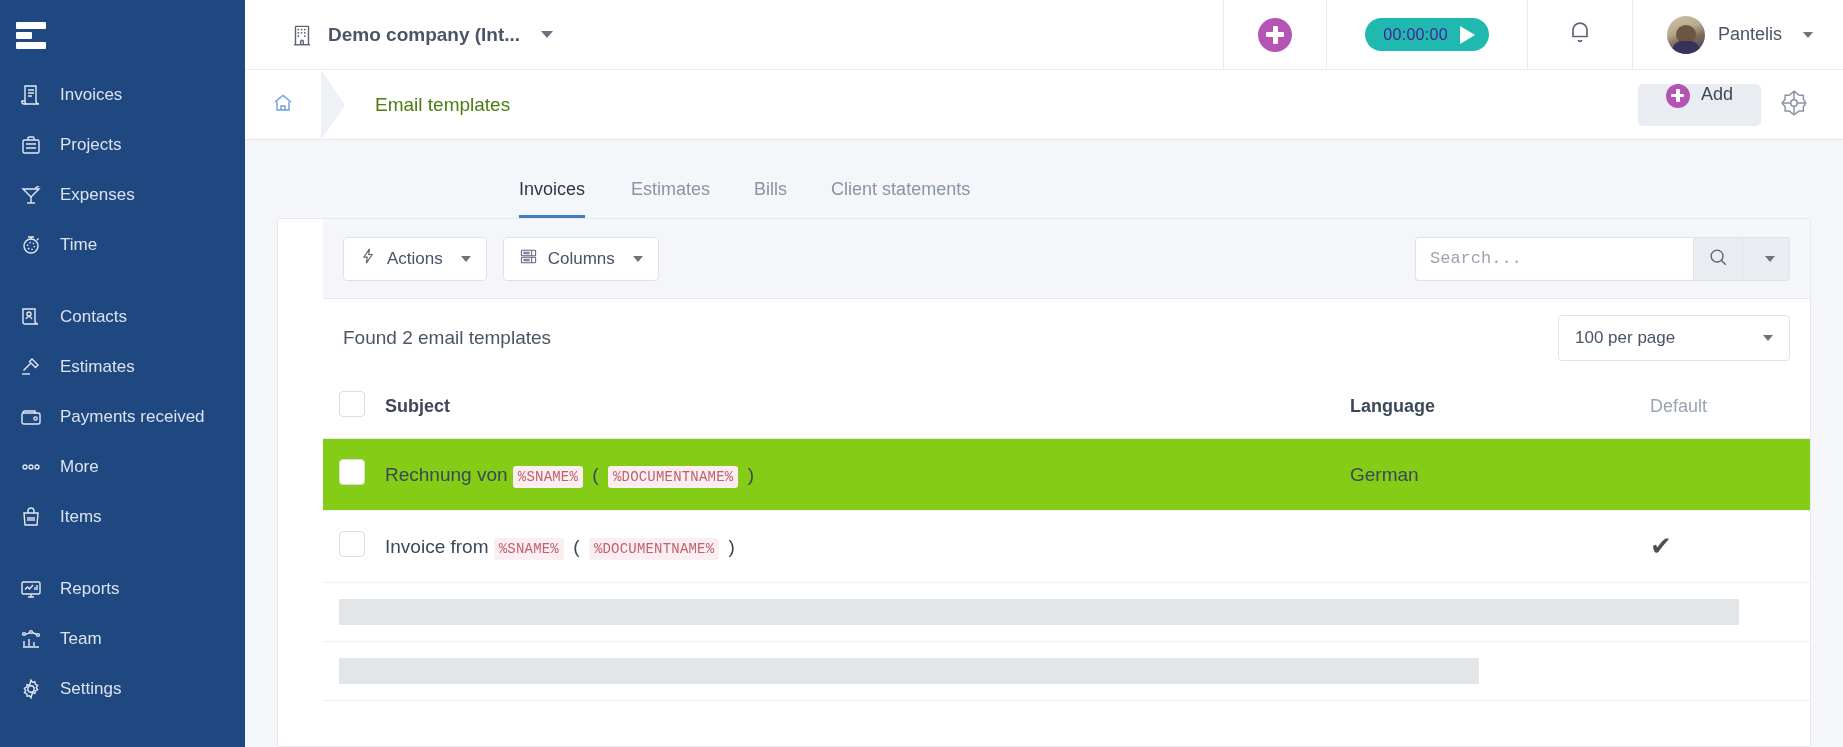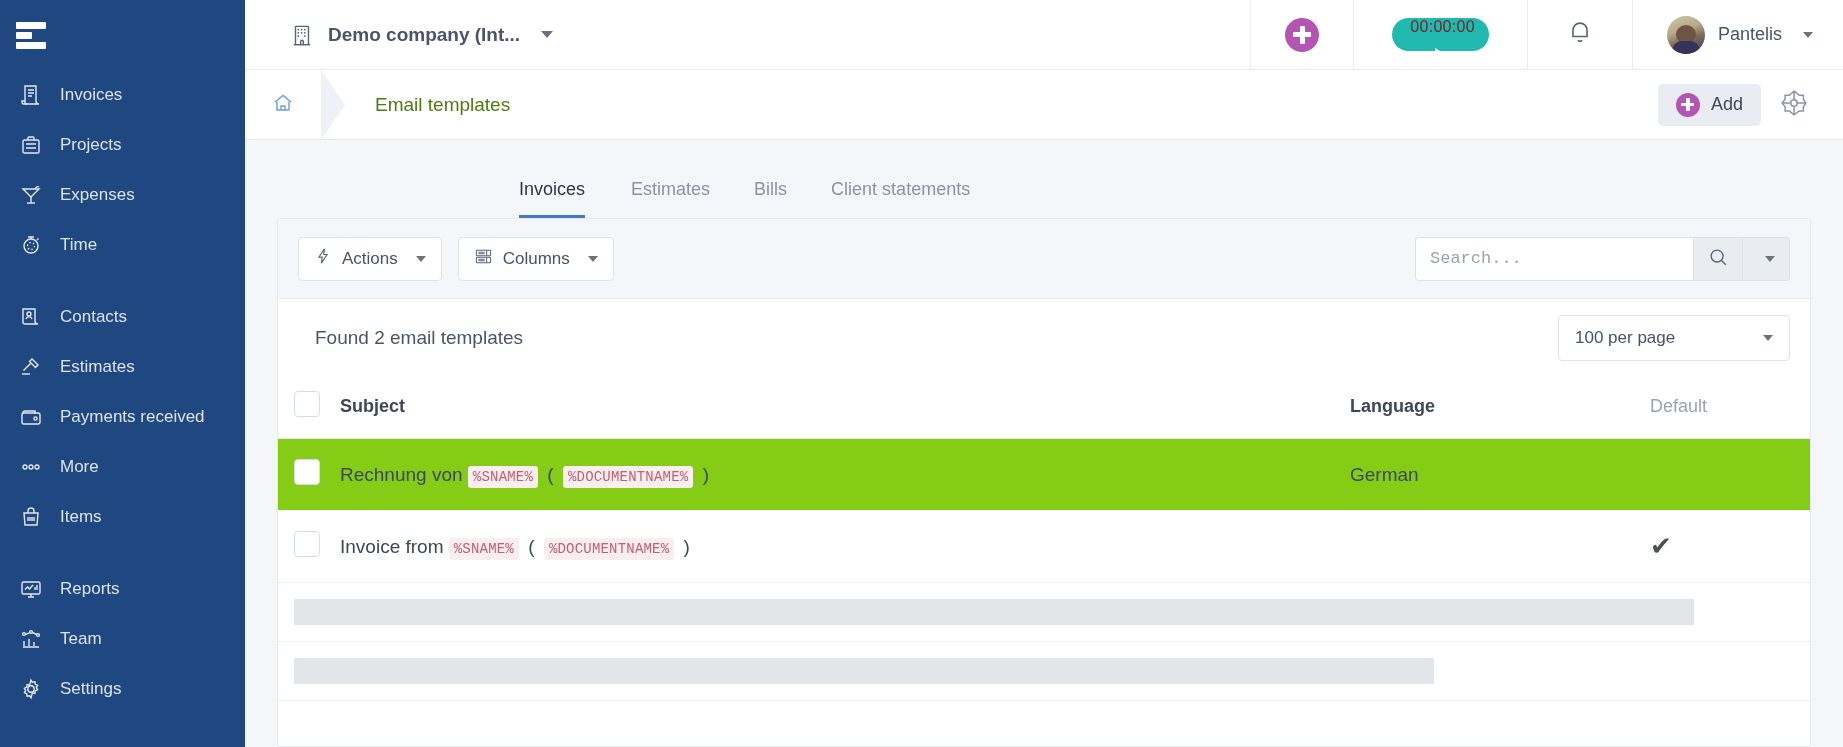--- a/index.html
+++ b/index.html
@@ -64,23 +64,23 @@
   }
   .add-circle .plus { position: relative; width: 18px; height: 18px; }
   .add-circle .plus::before, .add-circle .plus::after {
     content: ""; position: absolute; background: #ffffff; border-radius: 1px;
   }
   .add-circle .plus::before { left: 0; top: 6.5px; width: 18px; height: 5px; }
   .add-circle .plus::after { top: 0; left: 6.5px; width: 5px; height: 18px; }
 
   .timer-wrap { display: flex; align-items: center; padding: 0 38px; }
   .timer {
-    background: #20b9b0; color: #7f1d1d; border-radius: 18px;
+    background: #20b9b0; color: #4c1d95; border-radius: 18px;
     height: 33px; padding: 0 14px 0 18px; display: flex; align-items: center; gap: 12px;
-    font-size: 16px; cursor: pointer; letter-spacing: .3px; flex-direction: column;
+    font-size: 16px; cursor: pointer; letter-spacing: .3px;
   }
   .timer .play { width: 0; height: 0; border-top: 9px solid transparent; border-bottom: 9px solid transparent; border-left: 15px solid #ffffff; }
 
   .bell-wrap { display: flex; align-items: center; padding: 0 38px; cursor: pointer; }
   .user-wrap { display: flex; align-items: center; gap: 13px; padding: 0 30px 0 34px; cursor: pointer; }
   .avatar {
     width: 38px; height: 38px; border-radius: 50%;
     background: linear-gradient(160deg,#cfc3a8 0%,#b7a98c 38%,#7d6d57 60%,#3c3b5e 100%);
     position: relative; overflow: hidden; flex: 0 0 38px;
   }
@@ -104,22 +104,22 @@
     cursor: pointer;
   }
   .crumb-chevron {
     width: 0; height: 0; border-top: 35px solid transparent; border-bottom: 35px solid transparent;
     border-left: 24px solid #eef1f5; flex: 0 0 auto;
   }
   .crumb-title { font-size: 19px; color: #4d7c0f; padding-left: 30px; white-space: nowrap; }
   .breadbar-spacer { flex: 1; }
   .bread-actions { display: flex; align-items: center; gap: 6px; padding-right: 22px; }
   .btn-add {
-    background: #e9ecf0; border-radius: 5px; height: 42px; padding: 0 18px;
-    display: flex; align-items: center; gap: 11px; cursor: pointer;
+    background: #e9ecf0; border-radius: 5px; height: 42px; padding: 0 28px;
+    display: flex; gap: 11px; cursor: pointer;
     font-size: 18px; color: #3c4858;
   }
   .btn-add .mini-circle {
     width: 24px; height: 24px; border-radius: 50%; background: #b455b4;
     display: flex; align-items: center; justify-content: center; position: relative;
   }
   .btn-add .mini-circle::before, .btn-add .mini-circle::after {
     content: ""; position: absolute; background: #fff; border-radius: 1px;
   }
   .btn-add .mini-circle::before { width: 13px; height: 3.5px; left: 5.5px; top: 10.25px; }
@@ -134,21 +134,21 @@
   }
   .tab:first-child { padding-left: 0; padding-right: 24px; }
   .tab.active { color: #2d3748; }
   .tab.active::after {
     content: ""; position: absolute; left: 0; right: 24px; bottom: 0; height: 3px; background: #3f7cc4;
   }
 
   
   .card {
     margin: 0 32px; background: #ffffff; border: 1px solid #e6e9ee; border-radius: 3px;
-    flex: 1; min-height: 0; display: flex; flex-direction: column; overflow: hidden;
+    flex: 1; min-height: 0; display: flex; flex-direction: column; overflow: hidden; padding-left: 45px;
   }
   .toolbar {
     height: 80px; flex: 0 0 80px; background: #f4f6f9; border-bottom: 1px solid #e6e9ee;
     display: flex; align-items: center; padding: 0 20px;
   }
   .btn-out {
     height: 44px; background: #ffffff; border: 1px solid #dfe3e9; border-radius: 4px;
     display: flex; align-items: center; gap: 10px; padding: 0 15px; cursor: pointer;
     font-size: 17px; color: #48536a; margin-right: 16px;
   }
@@ -167,21 +167,21 @@
   }
   .search-caret-btn {
     width: 47px; height: 44px; border: 1px solid #dfe3e9; border-left: none; background: #e9ecf0;
     border-radius: 0 4px 4px 0; display: flex; align-items: center; justify-content: center; cursor: pointer;
   }
 
   .meta-row {
     height: 78px; flex: 0 0 78px; display: flex; align-items: center; padding: 0 20px;
     background: #ffffff;
   }
-  .found-text { font-size: 19px; color: #4a5568; padding-left: 0; margin-left: 17px; }
+  .found-text { font-size: 19px; color: #4a5568; padding-left: 0; }
   .perpage {
     height: 46px; width: 232px; border: 1px solid #dfe3e9; border-radius: 4px; background: #fff;
     display: flex; align-items: center; padding: 0 16px; cursor: pointer;
     font-size: 17px; color: #48536a;
   }
   .perpage .caret { margin-left: auto; }
 
   
   .tbl { width: 100%; border-collapse: collapse; table-layout: fixed; }
   .tbl th {

